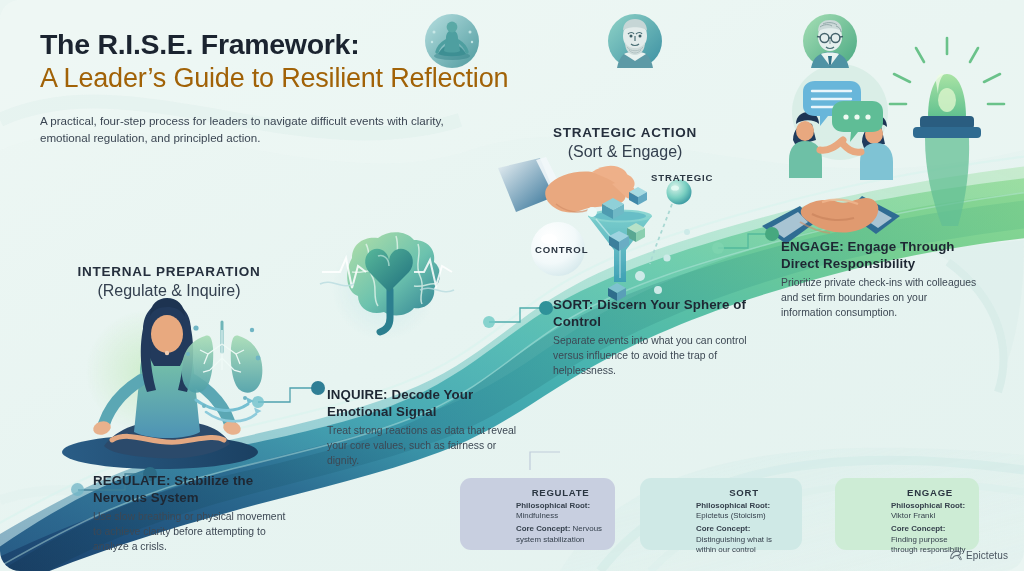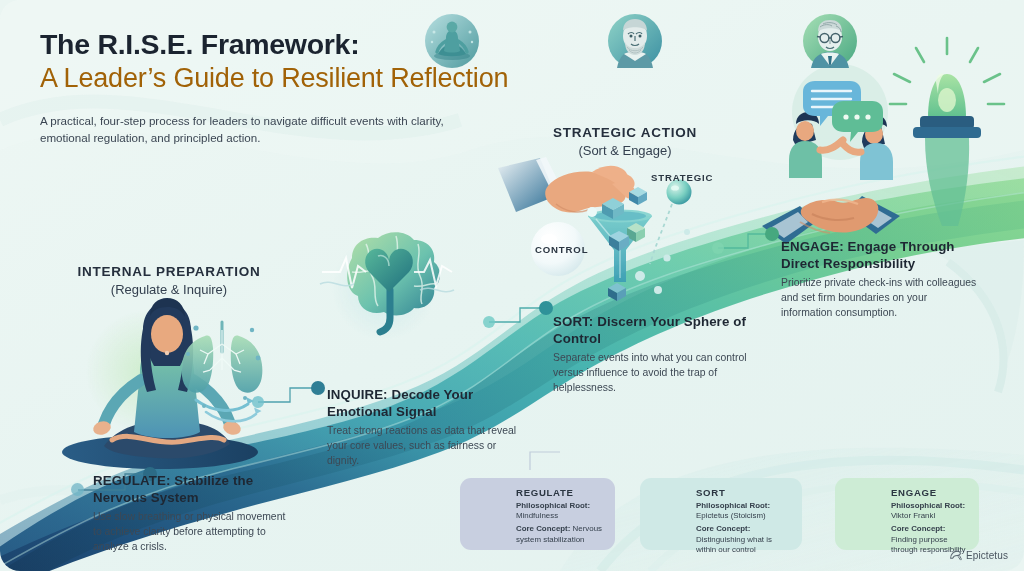--- a/index.html
+++ b/index.html
@@ -15,21 +15,21 @@
 
   .bgsvg { position:absolute; inset:0; width:1024px; height:571px; }
 
   
   .phase-label { position:absolute; text-align:center; }
   .phase-label .ttl {
     font-size:13.5px; font-weight:bold; letter-spacing:.75px; color:#252f3d;
     white-space:nowrap;
   }
   .phase-label .sub {
-    font-size:13px; color:#34404f; margin-top:3px; white-space:nowrap;
+    font-size:16px; color:#34404f; margin-top:3px; white-space:nowrap;
   }
 
   .step { position:absolute; width:200px; }
   .step h3 {
     font-size:13.3px; font-weight:bold; line-height:1.28; color:#1e2733;
     letter-spacing:.1px;
   }
   .step p {
     margin-top:4px; font-size:10.4px; line-height:1.42; color:#3d4854;
   }
@@ -58,20 +58,21 @@
   .card {
     position:absolute; top:6px; height:72px; border-radius:11px;
     padding:9px 10px 8px 56px;
   }
   .card.c1 { left:35px; width:155px; background:#c8cfe0; }
   .card.c2 { left:215px; width:162px; background:#cfe9e6; }
   .card.c3 { left:410px; width:144px; background:#cdecd5; }
   .card .ch {
     font-size:9.6px; font-weight:bold; letter-spacing:.7px; color:#2b3642;
     margin-bottom:3px;
+    text-align:center;
   }
   .card .row { font-size:7.9px; line-height:1.32; color:#36414d; margin-top:2.5px; }
   .card .row b { font-weight:bold; }
   .card-av { position:absolute; width:54px; height:54px; top:14px; }
   .card-av.a1 { left:425px; }
   .card-av.a2 { left:608px; }
   .card-av.a3 { left:803px; }
 
   .wm {
     position:absolute; right:16px; bottom:9px; display:flex; align-items:center;
@@ -481,21 +482,21 @@
   <div class="step" style="left:93px; top:472px; width:196px;">
     <h3>REGULATE: Stabilize the Nervous System</h3>
     <p>Use slow breathing or physical movement to achieve clarity before attempting to analyze a crisls.</p>
   </div>
 
   <div class="step" style="left:327px; top:386px; width:196px;">
     <h3>INQUIRE: Decode Your Emotional Signal</h3>
     <p>Treat strong reactions as data that reveal your core values, such as fairness or dignity.</p>
   </div>
 
-  <div class="step" style="left:553px; top:313px; width:196px;">
+  <div class="step" style="left:553px; top:296px; width:196px;">
     <h3>SORT: Discern Your Sphere of Control</h3>
     <p>Separate events into what you can control versus influence to avoid the trap of helplessness.</p>
   </div>
 
   <div class="step" style="left:781px; top:238px; width:200px;">
     <h3>ENGAGE: Engage Through Direct Responsibility</h3>
     <p>Prioritize private check-ins with colleagues and set firm boundaries on your information consumption.</p>
   </div>
 
   <div>

